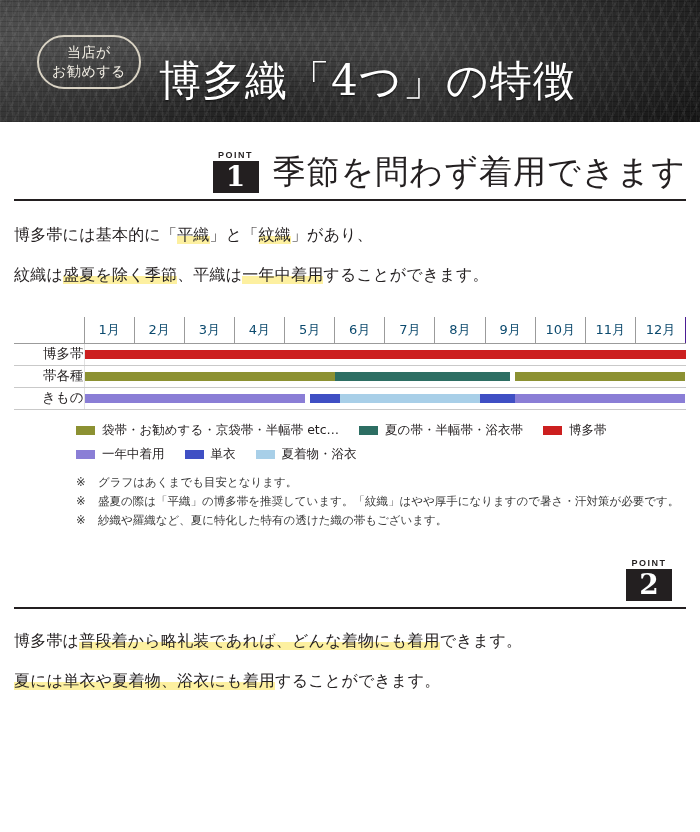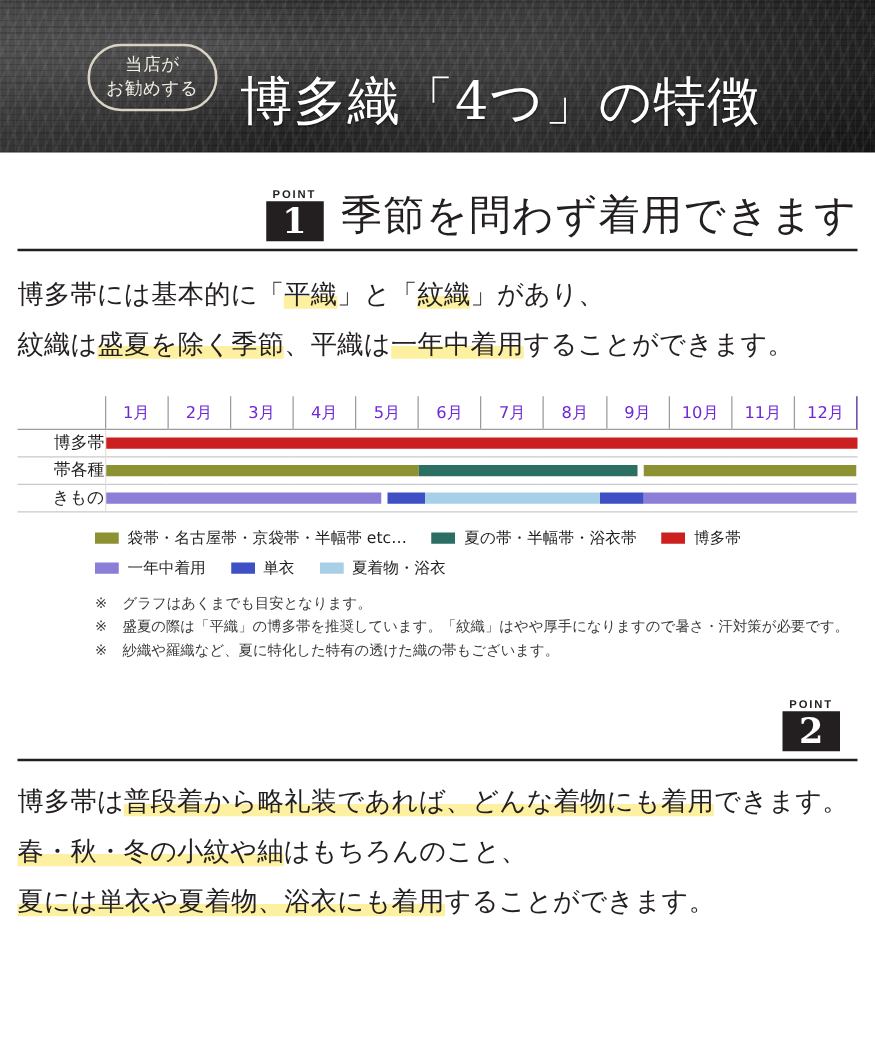--- a/index.html
+++ b/index.html
@@ -32,21 +32,21 @@
       repeating-linear-gradient(0deg, rgba(0,0,0,0.25) 0 1px, rgba(0,0,0,0) 1px 5px);
     opacity:.85;
   }
   .banner .sheen {
     position:absolute; left:0; top:0; width:700px; height:122px;
     background: linear-gradient(100deg, rgba(255,255,255,0.10) 0%, rgba(255,255,255,0.0) 35%, rgba(255,255,255,0.07) 60%, rgba(255,255,255,0) 100%);
   }
   .banner-inner {
     position:absolute; inset:0;
     display:flex; align-items:center;
-    padding-left: 70px;
+    padding-left: 37px;
   }
   .seal {
     position: relative;
     width: 104px; height: 54px;
     border: 2px solid #d9d3c4;
     border-radius: 27px;
     display:flex; align-items:center; justify-content:center;
     flex-direction: column;
     margin-right: 18px;
     margin-top: 2px;
@@ -107,42 +107,42 @@
   }
   .point-title {
     font-size: 33px;
     line-height: 36px;
     font-family:"DejaVu Serif","Liberation Serif",serif;
     letter-spacing: 1px;
     white-space: nowrap;
   }
 
   .para {
-    font-size: 21px;
+    font-size: 16px;
     line-height: 40px;
     letter-spacing: .2px;
     font-family:"DejaVu Sans","Liberation Sans",sans-serif;
   }
   .para.first { margin-top: 14px; }
   .mk-yellow { background: linear-gradient(transparent 58%, #fdf0a0 58%); }
   .mk-bold { font-weight: normal; }
 
   
   .chart-wrap { margin-top: 22px; }
   table.chart { border-collapse: collapse; width: 672px; table-layout: fixed; }
   table.chart th, table.chart td { padding:0; }
   .lbl-col { width: 70px; }
   .mon {
     border-left: 1px solid #9b9b9b;
     border-bottom: 1px solid #9b9b9b;
     font-size: 13px;
     text-align:center;
     height: 26px;
     font-family:"DejaVu Sans","Liberation Sans",sans-serif;
-    color:#6d28d9;
+    color:#0c4a6e;
     font-weight: normal;
   }
   .mon.last { border-right: 1px solid #4c1d95; }
   .corner { border-bottom:1px solid #9b9b9b; }
   .rowlabel {
     font-size: 13.5px;
     text-align: right;
     padding-right: 8px;
     height: 22px;
     white-space: nowrap;
@@ -255,21 +255,21 @@
               </div>
         </td>
       </tr>
     </tbody>
       </table>
 
     <div class="legend">
       <div class="legend-row">
         <div class="legend-item">
           <span class="swatch" id="sw0" style="background: rgb(140, 145, 50);"></span>
-          <span>袋帯・名古屋帯・京袋帯・半幅帯 etc…</span>
+          <span>袋帯・お勧めする・京袋帯・半幅帯 etc…</span>
         </div>
         <div class="legend-item">
           <span class="swatch" id="sw1" style="background: rgb(45, 110, 99);"></span>
           <span>夏の帯・半幅帯・浴衣帯</span>
         </div>
         <div class="legend-item">
           <span class="swatch" id="sw2" style="background: rgb(204, 31, 31);"></span>
           <span>博多帯</span>
         </div>
       </div>
@@ -310,20 +310,17 @@
       <div class="pw">POINT</div>
       <div class="pn">2</div>
     </div>
   </div>
 
   <div class="p2-body">
     <div class="para">
       博多帯は<span class="mk-yellow mk-bold">普段着から略礼装であれば、どんな着物にも着用</span>できます。
     </div>
     <div class="para">
-      <span class="mk-yellow mk-bold">春・秋・冬の小紋や紬</span>はもちろんのこと、
-    </div>
-    <div class="para">
       <span class="mk-yellow mk-bold">夏には単衣や夏着物、浴衣にも着用</span>することができます。
     </div>
   </div>
 
 </div>
 
 </body></html>

